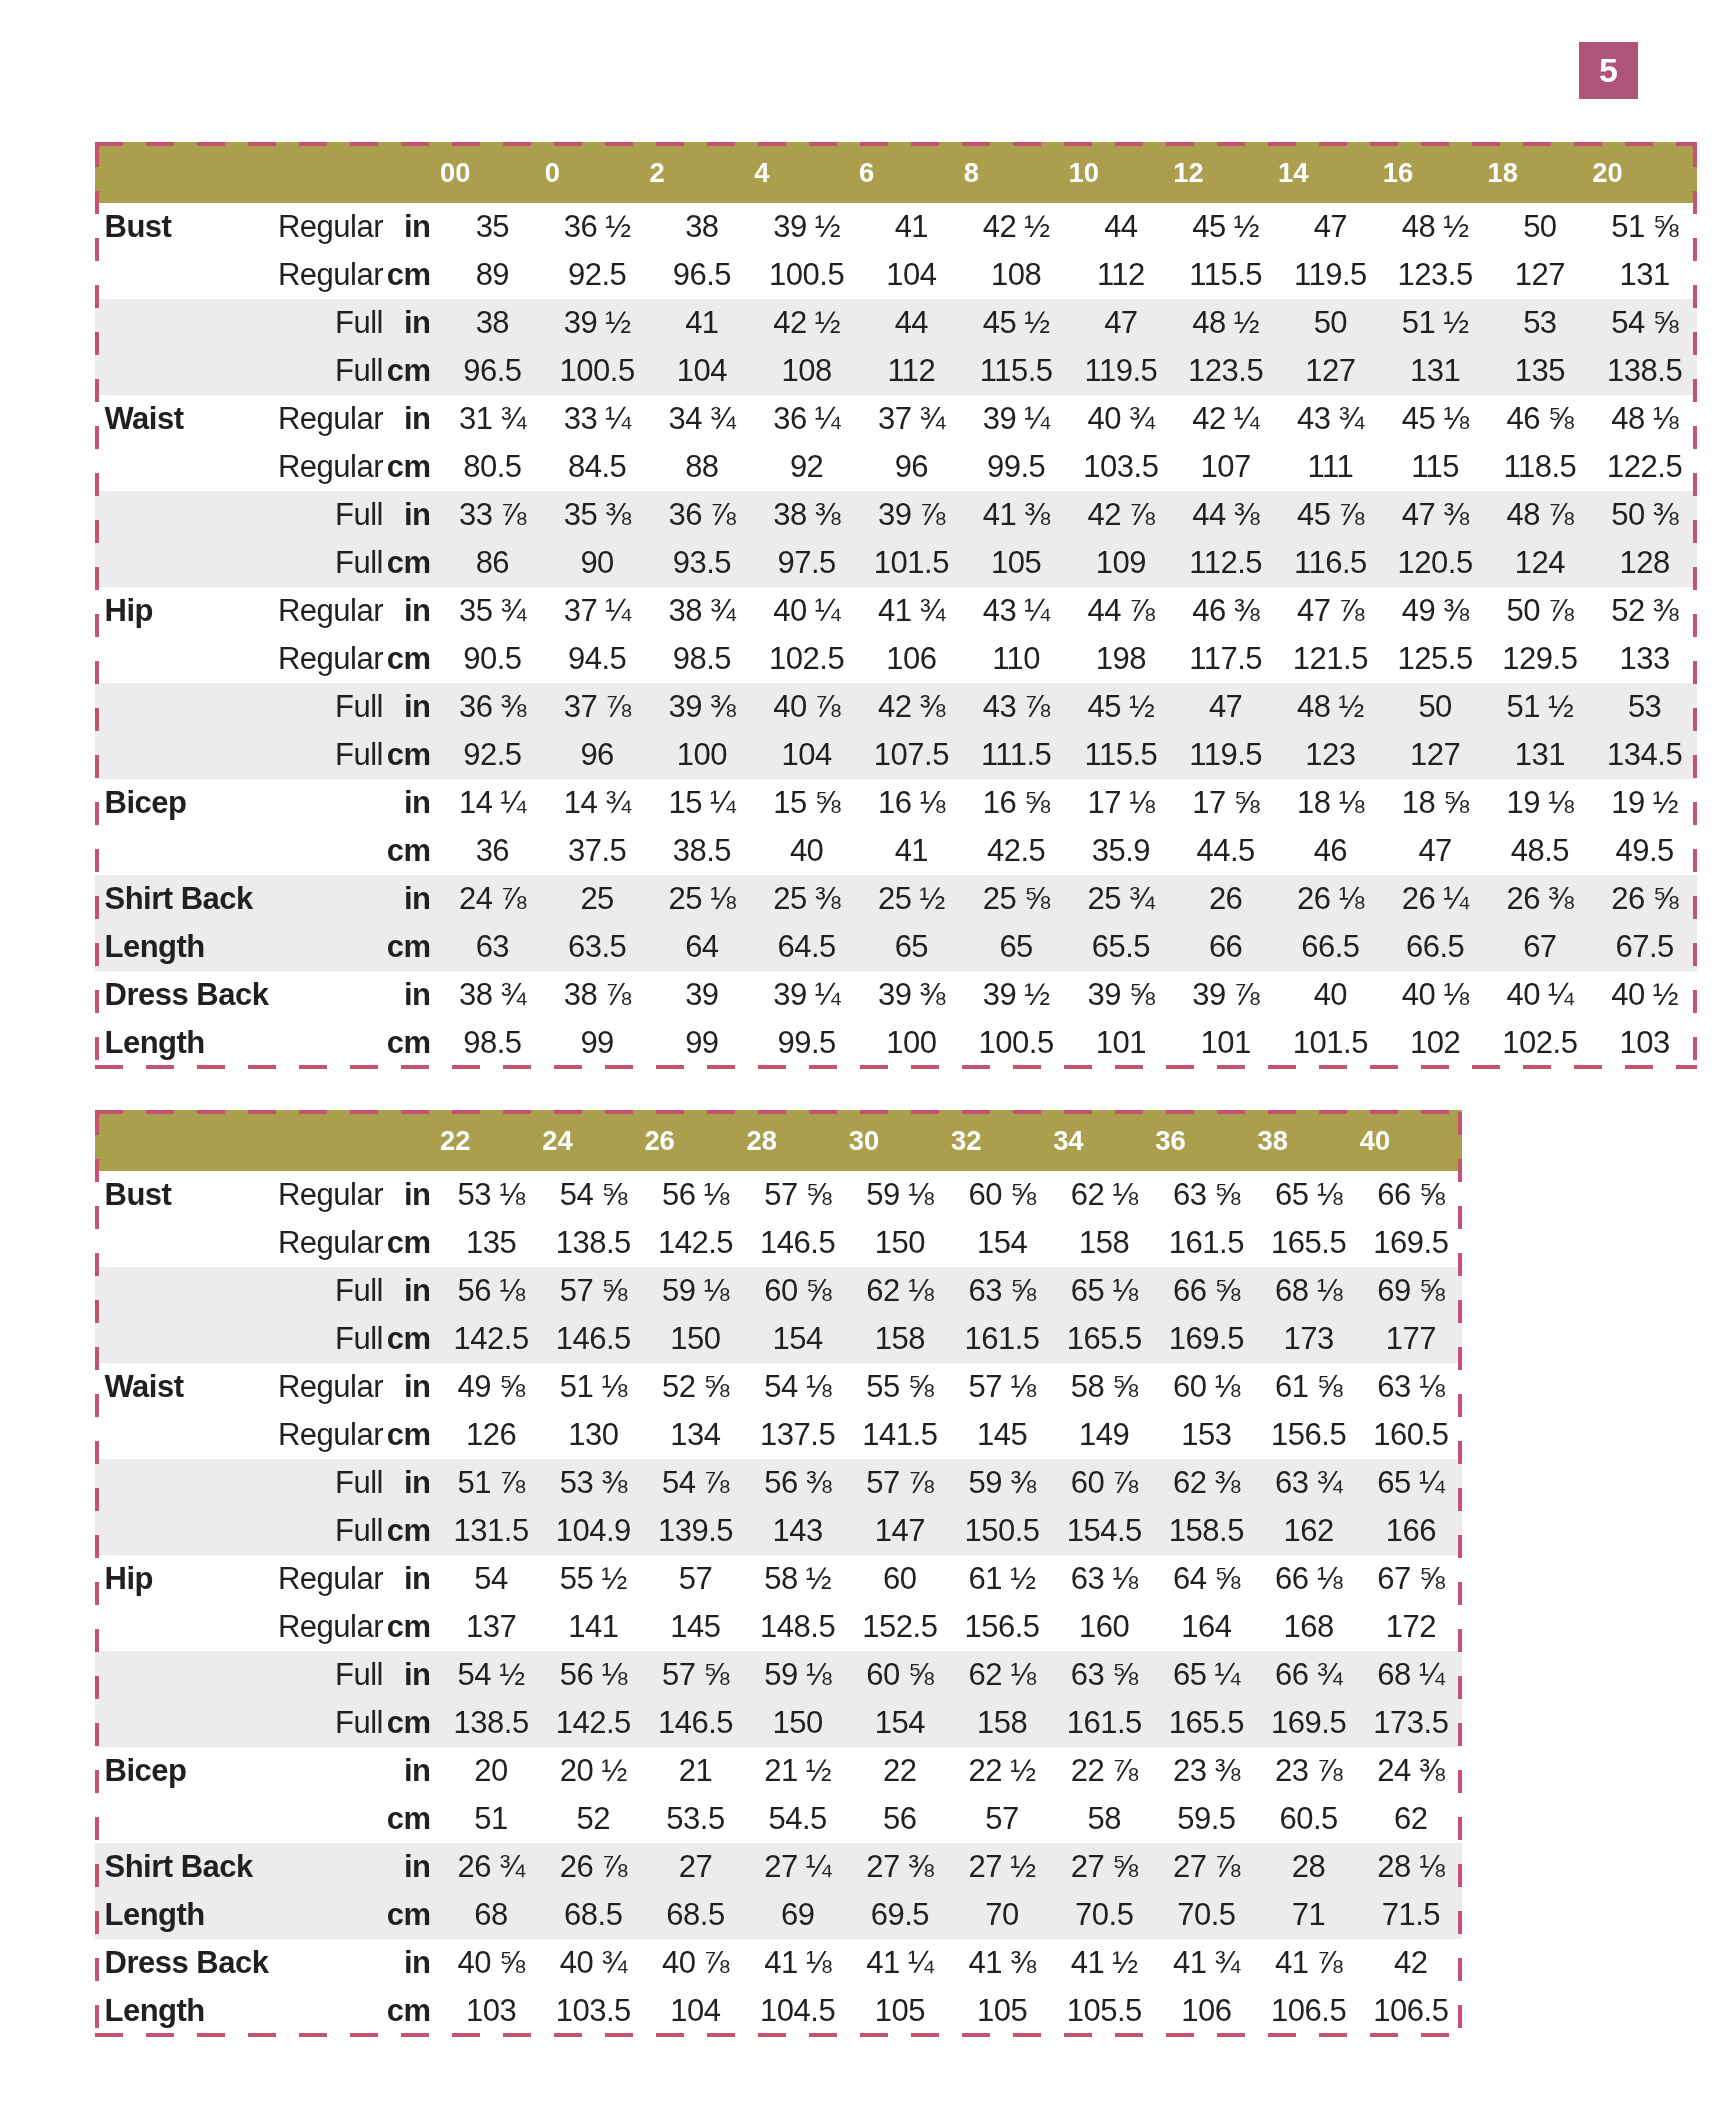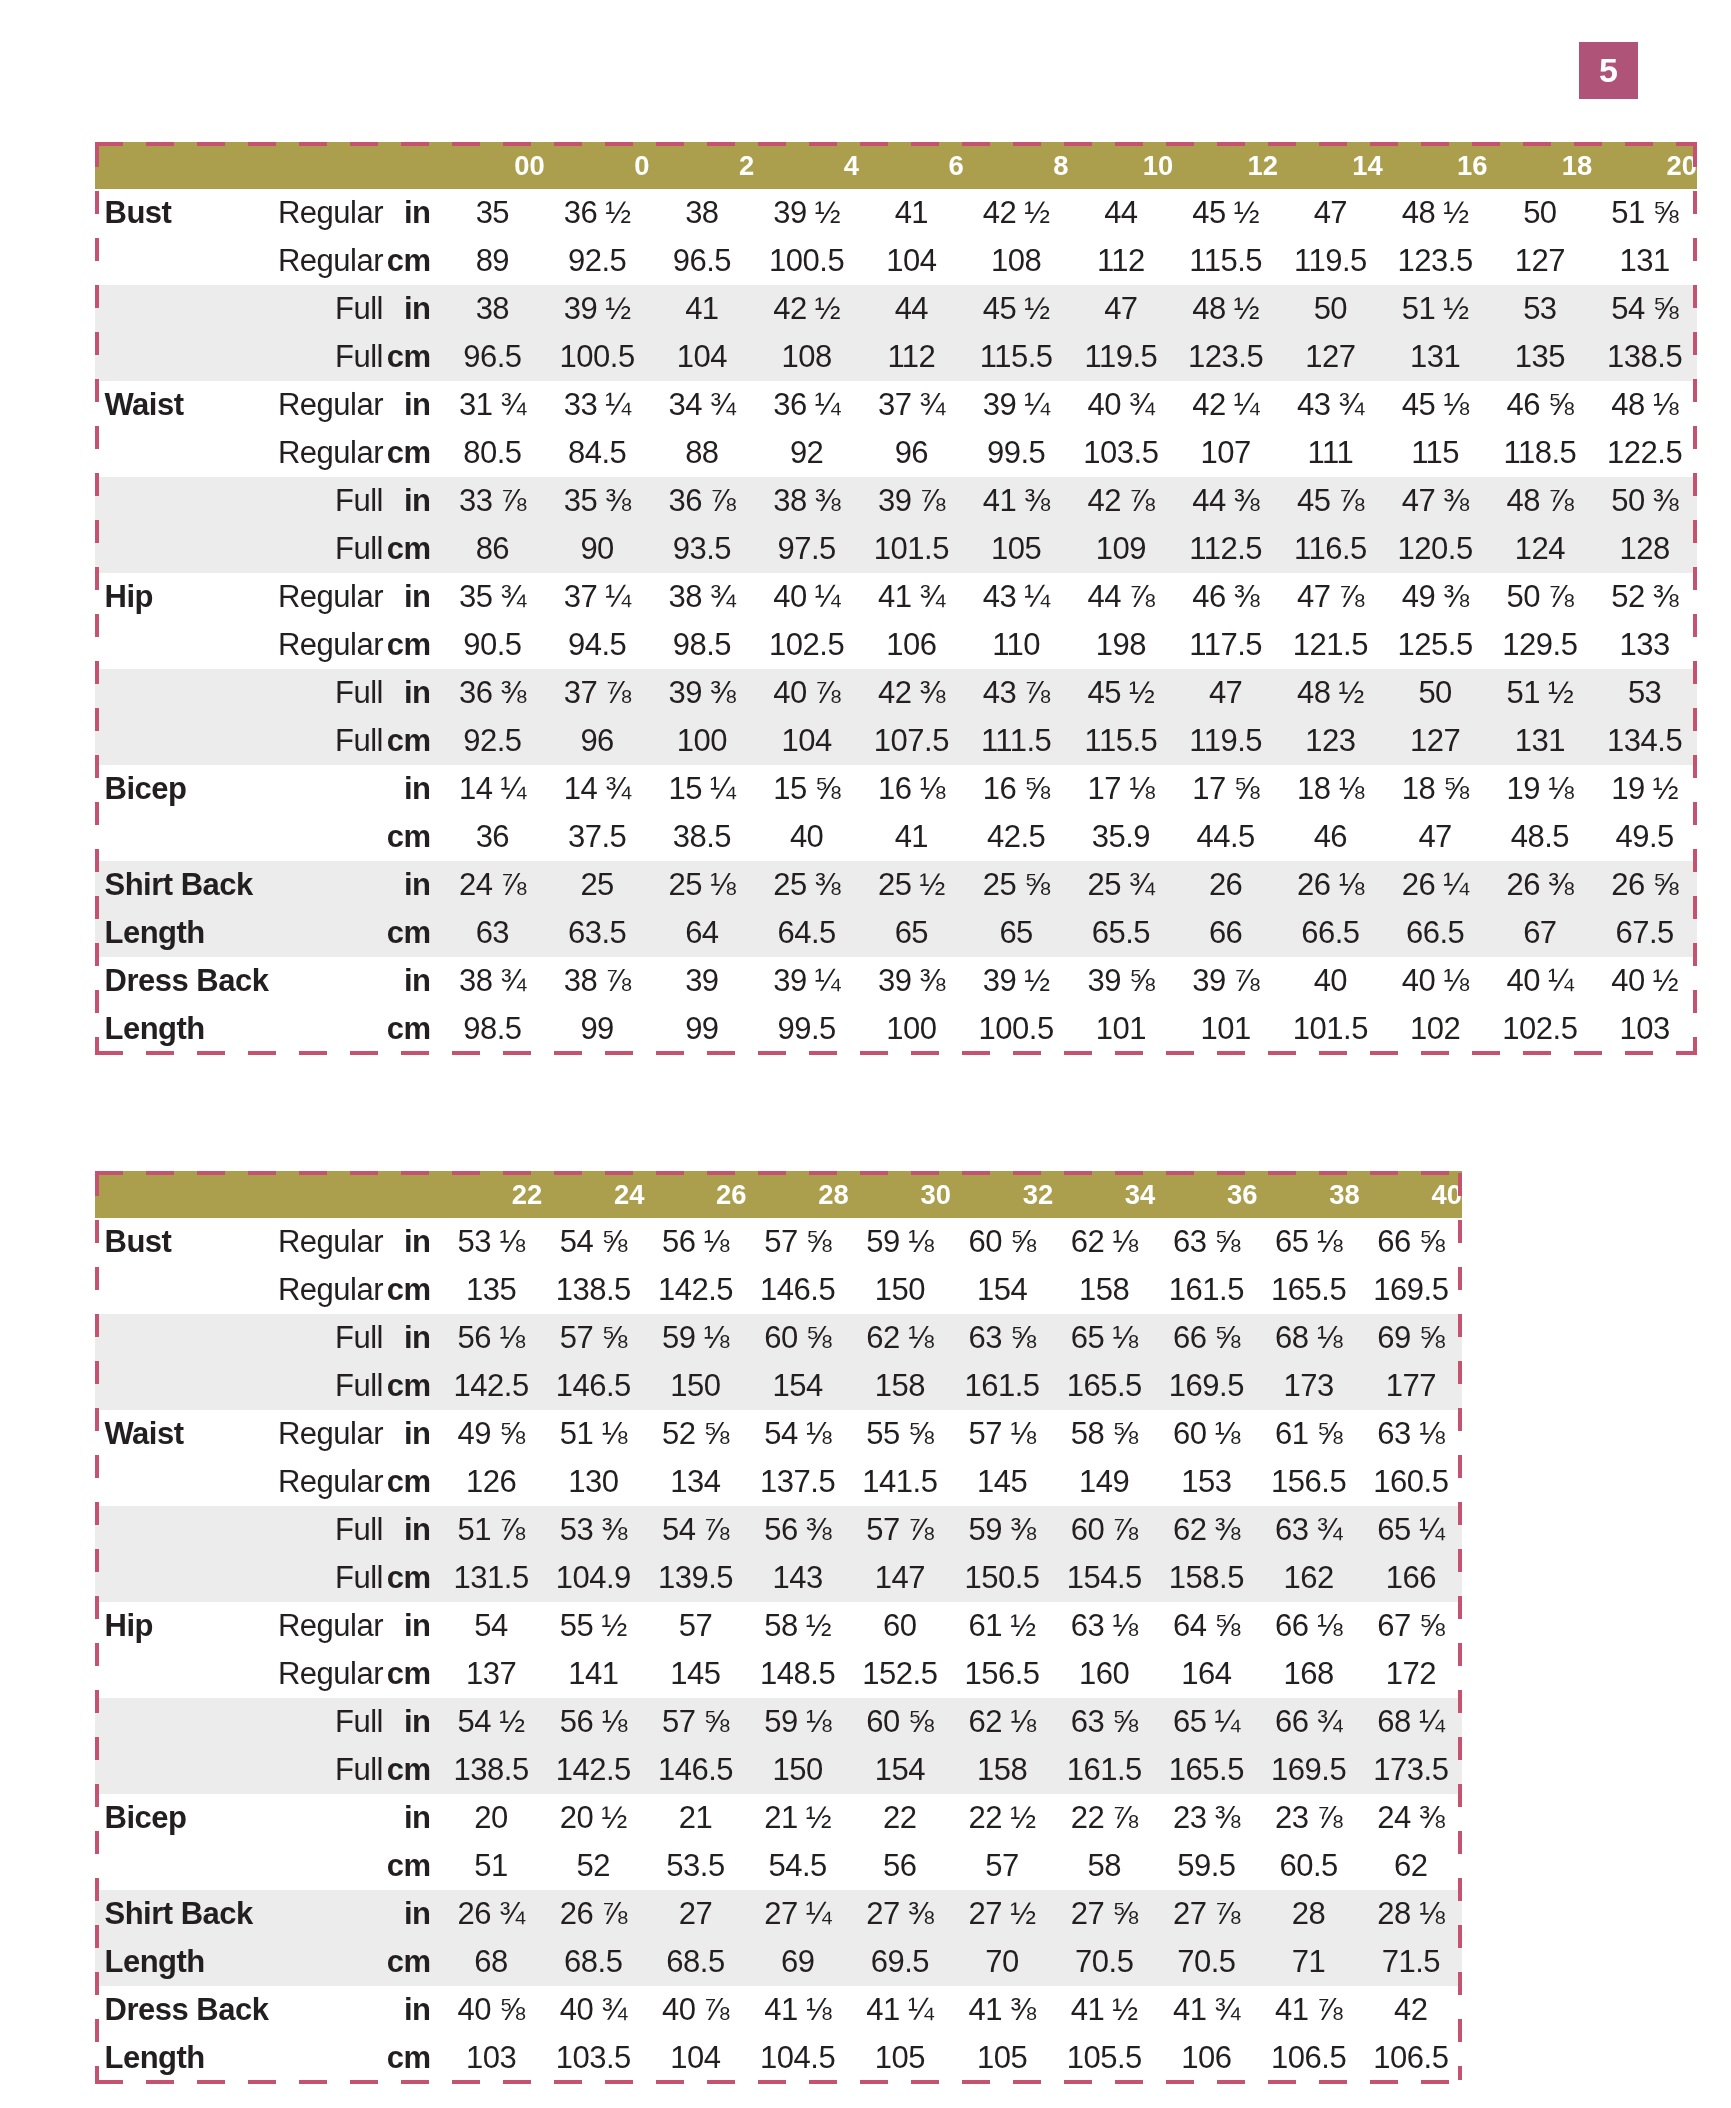--- a/index.html
+++ b/index.html
@@ -16,42 +16,42 @@
     background:var(--badge); color:#fff; font-size:34px; font-weight:bold;
     display:flex; align-items:center; justify-content:center;
   }
   .title{
     position:absolute; left:95px; top:98px; margin:0;
     font-size:38px; font-weight:bold; letter-spacing:-0.9px; color:var(--rose);
     white-space:nowrap;
   }
   .size-table{ position:absolute; left:95px; }
   #table1{ top:142px; width:1602px; }
-  #table2{ top:1171px; width:1367px; }
+  #table2{ top:1110px; width:1367px; }
 
   
   .dash{ position:absolute; z-index:3; pointer-events:none; }
   .dash-top,.dash-bottom{
     left:0; right:0; height:3.8px;
     background-image:repeating-linear-gradient(90deg, var(--dash) 0 28px, transparent 28px 51px);
   }
   .dash-top{ top:0; }
   .dash-bottom{ bottom:-1.9px; }
   .dash-left,.dash-right{
     top:1.9px; bottom:1.9px; width:3.8px;
     background-image:repeating-linear-gradient(180deg, var(--dash) 0 23px, transparent 23px 47px);
   }
   .dash-left{ left:0; }
   .dash-right{ right:0; }
 
   table{ width:100%; border-collapse:collapse; table-layout:fixed; }
   col.c-label{ width:137px; } col.c-fit{ width:151px; } col.c-unit{ width:57px; }
   thead th{
-    background:var(--olive); height:47px; padding:0;
-    color:#fff; font-size:27.4px; font-weight:bold; text-align:right;
+    background:var(--olive); height:61px; padding:0;
+    color:#fff; font-size:27.4px; font-weight:bold; text-align:left;
   }
   tbody td{
     height:48px; padding:0; font-size:31px; letter-spacing:-0.5px;
     text-align:center; vertical-align:middle; white-space:nowrap;
   }
   td.lbl{ text-align:left; font-weight:bold; padding-left:9.5px; }
   td.fit{ text-align:right; font-weight:normal; }
   td.unit{ text-align:right; padding-right:9.5px;font-weight:bold; }
   tr.shaded td{ background:var(--gray); }
 </style>

